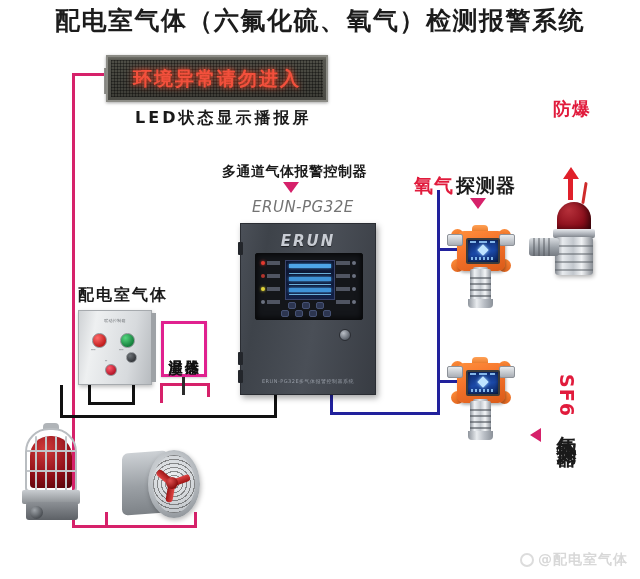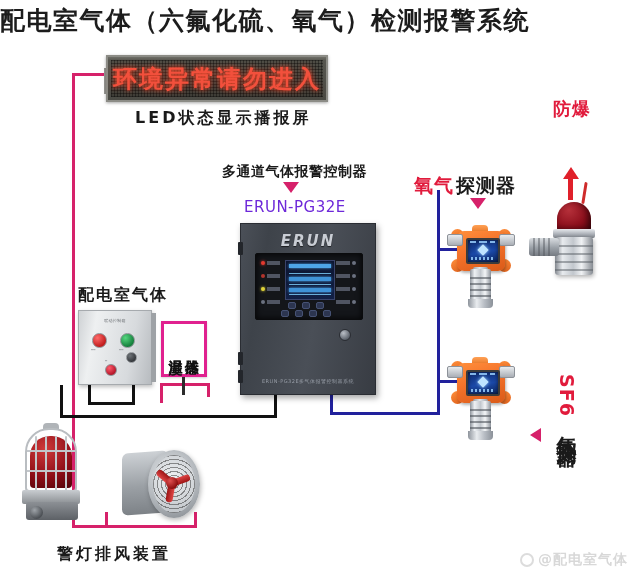--- a/index.html
+++ b/index.html
@@ -11,21 +11,21 @@
     overflow:hidden;
     position:relative;
   }
   #stage{position:relative;width:640px;height:579px;background:#fff;}
   .lbl{position:absolute;font-weight:bold;color:#1a1a1a;white-space:nowrap;letter-spacing:1px;}
   .lbl-red{color:#e11b3c;}
   .vlabel{writing-mode:vertical-rl;text-orientation:upright;}
 
   
   #title{
-    position:absolute;left:0;top:4px;width:640px;text-align:left;
+    position:absolute;left:0;top:4px;width:640px;text-align:center;
     font-size:25px;font-weight:bold;color:#1c1c1c;letter-spacing:1.5px;
   }
 
   
   .wire{position:absolute;background:#d6216a;}
   .wire-blue{position:absolute;background:#21219c;}
   .wire-black{position:absolute;background:#111;}
 
   
   #led-board{
@@ -38,21 +38,21 @@
   #led-inner{
     width:100%;height:100%;
     background:
       repeating-linear-gradient(90deg,rgba(0,0,0,.35) 0 1px,rgba(255,255,255,0) 1px 3px),
       repeating-linear-gradient(0deg,rgba(0,0,0,.35) 0 1px,rgba(255,255,255,0) 1px 3px),
       linear-gradient(180deg,#4e4e46,#3d3d37);
     display:flex;align-items:center;justify-content:center;
     box-sizing:border-box;
   }
   #led-text{
-    font-size:24px;font-weight:bold;letter-spacing:2px;
+    font-size:19px;font-weight:bold;letter-spacing:2px;
     color:#f2503c;
     text-shadow:0 0 4px rgba(255,70,40,.85),0 0 9px rgba(255,60,30,.5);
     font-family:"DejaVu Sans","Liberation Sans",sans-serif;
   }
   #led-side{position:absolute;left:104px;top:68px;width:5px;height:26px;background:#9a9a95;}
 
   
   #controller{
     position:absolute;left:240px;top:223px;width:134px;height:170px;
     background:linear-gradient(100deg,#4b5058 0%,#3e434a 18%,#4a4f57 55%,#383c43 100%);
@@ -300,21 +300,21 @@
   <div id="led-side"></div>
   <div id="led-board">
     <div id="led-inner">
       <span id="led-text">环境异常请勿进入</span>
     </div>
   </div>
   <div class="lbl" style="left:222px;top:163px;font-size:14px;letter-spacing:0.5px;">多通道气体报警控制器</div>
 
   <div class="lbl" style="left:135px;top:108px;font-size:16px;letter-spacing:3px;">LED状态显示播报屏</div>
   <div class="arrow-v" style="left:283px;top:182px;"></div>
-  <div class="lbl" style="left:244px;top:198px;font-size:15px;font-weight:normal;color:#6d28d9;letter-spacing:0.5px;">ERUN-PG32E</div>
+  <div class="lbl" style="left:252px;top:198px;font-size:15px;font-weight:normal;color:#737373;letter-spacing:0.5px;font-style:italic;">ERUN-PG32E</div>
 
   <div id="controller">
     <div id="ctrl-hinge1"></div>
     <div id="ctrl-hinge2"></div>
     <div id="ctrl-hinge3"></div>
     <div id="ctrl-brand">ERUN</div>
 
     <div id="ctrl-panel">
 
       <span class="led-dot" style="left:5px;top:7px;background:#e2392f;box-shadow:0 0 3px #e2392f;"></span>
@@ -477,20 +477,19 @@
   <div id="fan">
     <span id="fan-shell"></span>
     <span id="fan-ring"></span>
     <span id="fan-grille"></span>
     <span class="blade" style="transform:rotate(-20deg);"></span>
     <span class="blade" style="transform:rotate(100deg);"></span>
     <span class="blade" style="transform:rotate(220deg);"></span>
     <span id="fan-hub"></span>
   </div>
 
-  <div class="lbl" style="left:57px;top:544px;font-size:16px;letter-spacing:3px;">警灯排风装置</div>
 
   <div id="watermark">
     <span id="wm-paw"></span>
     <span>@配电室气体</span>
   </div>
 
 </div>
 
 </body></html>

